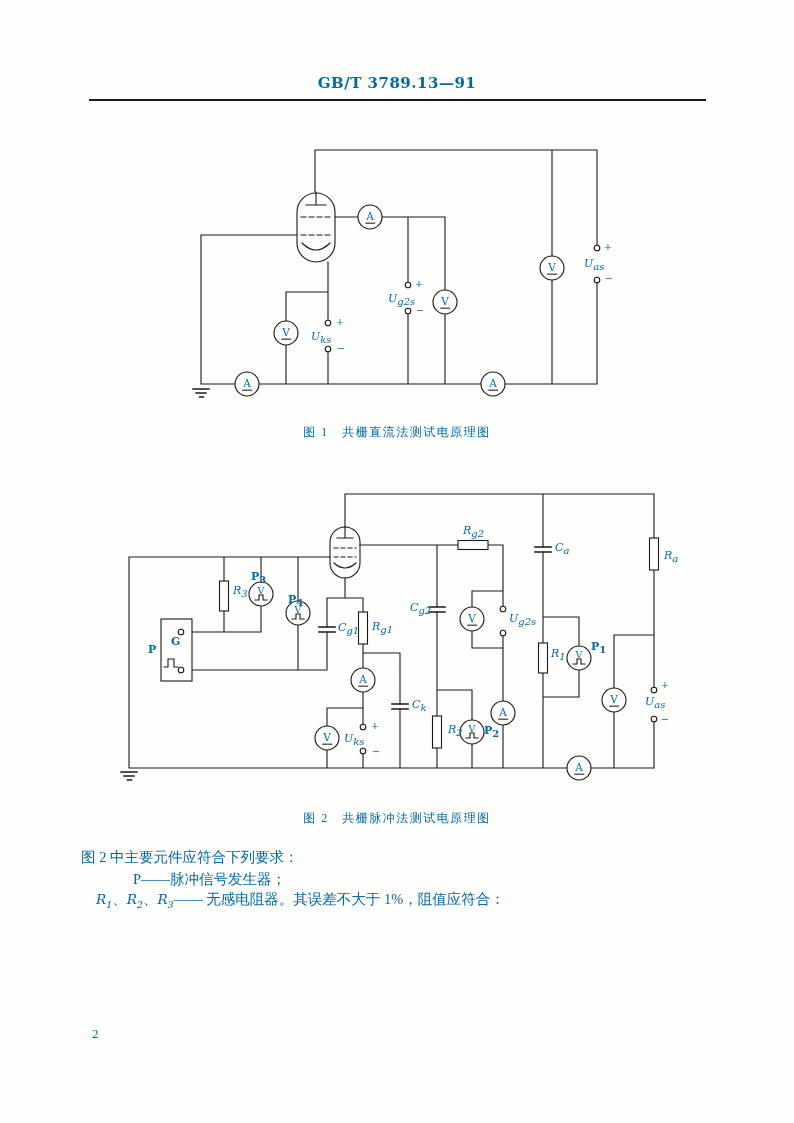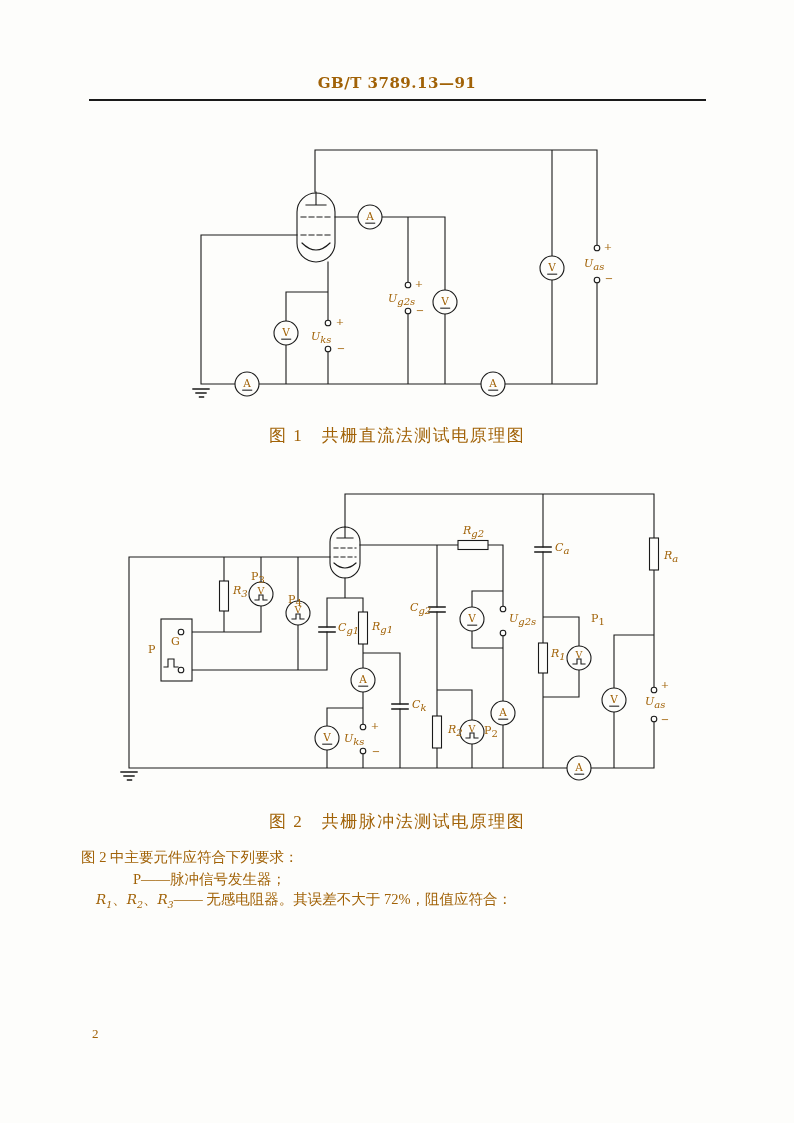--- a/index.html
+++ b/index.html
@@ -1,25 +1,25 @@
 <!DOCTYPE html>
 <html><head>
 <meta charset="utf-8">
 <style>
   html,body{margin:0;padding:0;background:#e8e8e8;}
   .page{position:relative;width:794px;height:1123px;background:#fdfdfb;margin:0 auto;
-        overflow:hidden;font-family:"Liberation Serif",serif;color:#a16207;}
+        overflow:hidden;font-family:"Liberation Serif",serif;color:#0369a1;}
   .abs{position:absolute;}
   .hdr{top:74px;left:0;width:100%;text-align:center;font-weight:bold;font-size:15px;
        font-family:"DejaVu Serif",serif;letter-spacing:.5px;}
   .rule{top:99px;left:89px;width:617px;height:2px;background:#1a1a1a;}
-  .cap{left:0;width:100%;text-align:center;font-size:17px;letter-spacing:1.5px;}
+  .cap{left:0;width:100%;text-align:center;font-size:12px;letter-spacing:1.5px;}
   .lbl{font:italic 11px "DejaVu Serif",serif;white-space:nowrap;transform:translateY(-50%);line-height:1;}
   .lbl sub{font-size:10px;line-height:1;}
-  .lbl.rm{font-style:normal;}
+  .lbl.rm{font-style:normal;font-weight:bold;}
   .mlt{font:10.5px "DejaVu Serif",serif;transform:translate(-50%,-54%);
        border-bottom:1px solid #111;line-height:1.2;padding:0 1px;}
   .mlt.pv{border-bottom:none;transform:translate(-50%,-64%);font-size:9.5px;}
   .pm{font:10px "DejaVu Serif",serif;transform:translate(-50%,-50%);line-height:1;}
   .bl{font-size:14.5px;white-space:nowrap;transform:translateY(-50%);line-height:1;}
   .bl .mi,.lbl .m{font-style:italic;font-family:"DejaVu Serif",serif;}
   .bl .mi{font-size:13.5px;}
   .bl sub{font:9.5px "DejaVu Serif",serif;font-style:italic;}
   .pg{font-size:13px;}
   svg{position:absolute;left:0;top:0;}
@@ -183,29 +183,29 @@
   <span class="abs lbl" style="left:338px;top:629px"><span class="m">C</span><sub>g1</sub></span>
   <span class="abs lbl" style="left:372px;top:628px"><span class="m">R</span><sub>g1</sub></span>
   <span class="abs lbl" style="left:410px;top:609px"><span class="m">C</span><sub>g2</sub></span>
   <span class="abs lbl" style="left:463px;top:532px"><span class="m">R</span><sub>g2</sub></span>
   <span class="abs lbl" style="left:555px;top:549px"><span class="m">C</span><sub>a</sub></span>
   <span class="abs lbl" style="left:664px;top:557px"><span class="m">R</span><sub>a</sub></span>
   <span class="abs lbl" style="left:412px;top:706px"><span class="m">C</span><sub>k</sub></span>
   <span class="abs lbl" style="left:448px;top:731px"><span class="m">R</span><sub>2</sub></span>
   <span class="abs lbl rm" style="left:484px;top:732px"><span>P</span><sub>2</sub></span>
   <span class="abs lbl" style="left:551px;top:655px"><span class="m">R</span><sub>1</sub></span>
-  <span class="abs lbl rm" style="left:591px;top:620px"><span>P</span><sub>1</sub></span>
+  <span class="abs lbl rm" style="left:591px;top:648px"><span>P</span><sub>1</sub></span>
   <span class="abs lbl" style="left:344px;top:740px"><span class="m">U</span><sub>ks</sub></span>
   <span class="abs pm" style="left:375px;top:726px">+</span>
   <span class="abs pm" style="left:376px;top:752px">−</span>
   <span class="abs lbl" style="left:509px;top:620px"><span class="m">U</span><sub>g2s</sub></span>
   <span class="abs lbl" style="left:645px;top:703px"><span class="m">U</span><sub>as</sub></span>
   <span class="abs pm" style="left:665px;top:685px">+</span>
   <span class="abs pm" style="left:665px;top:720px">−</span>
 
   <div class="abs cap" style="top:810px">图 2　共栅脉冲法测试电原理图</div>
 
   <div class="abs bl" style="left:81px;top:857px">图 2 中主要元件应符合下列要求：</div>
   <div class="abs bl" style="left:133px;top:879px">P——脉冲信号发生器；</div>
-  <div class="abs bl" style="left:96px;top:901px"><span class="mi">R</span><sub>1</sub><span>、</span><span class="mi">R</span><sub>2</sub><span>、</span><span class="mi">R</span><sub>3</sub><span>—— 无感电阻器。其误差不大于 72%，阻值应符合：</span></div>
+  <div class="abs bl" style="left:96px;top:901px"><span class="mi">R</span><sub>1</sub><span>、</span><span class="mi">R</span><sub>2</sub><span>、</span><span class="mi">R</span><sub>3</sub><span>—— 无感电阻器。其误差不大于 1%，阻值应符合：</span></div>
 
   <div class="abs pg" style="left:92px;top:1026px">2</div>
 </div>
 
 </body></html>

